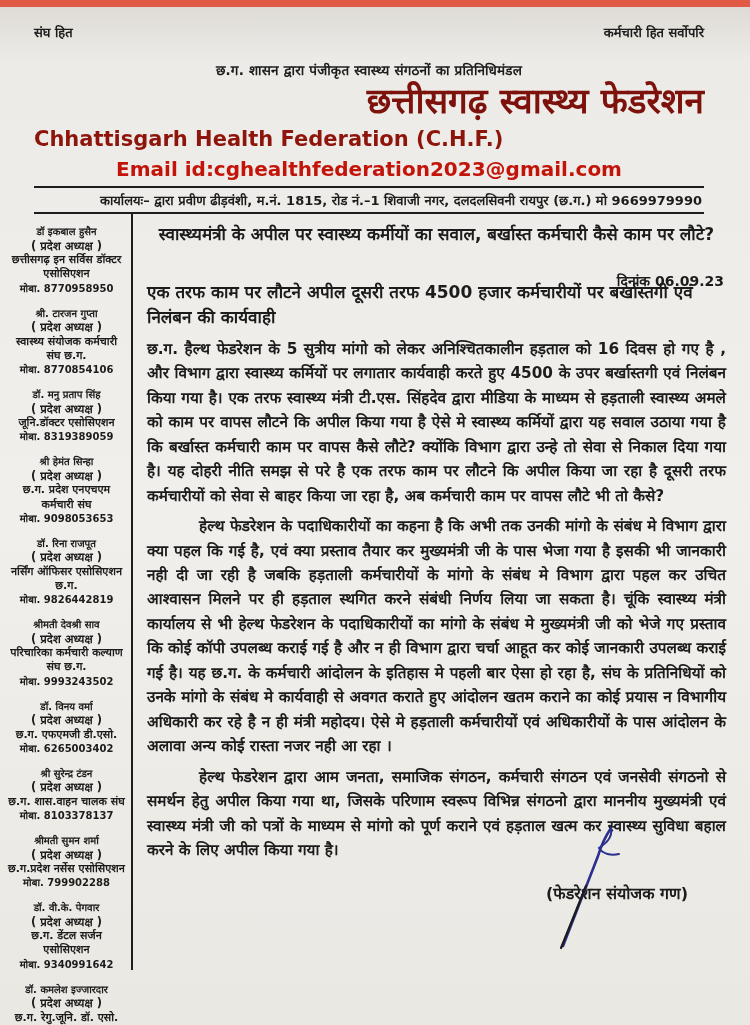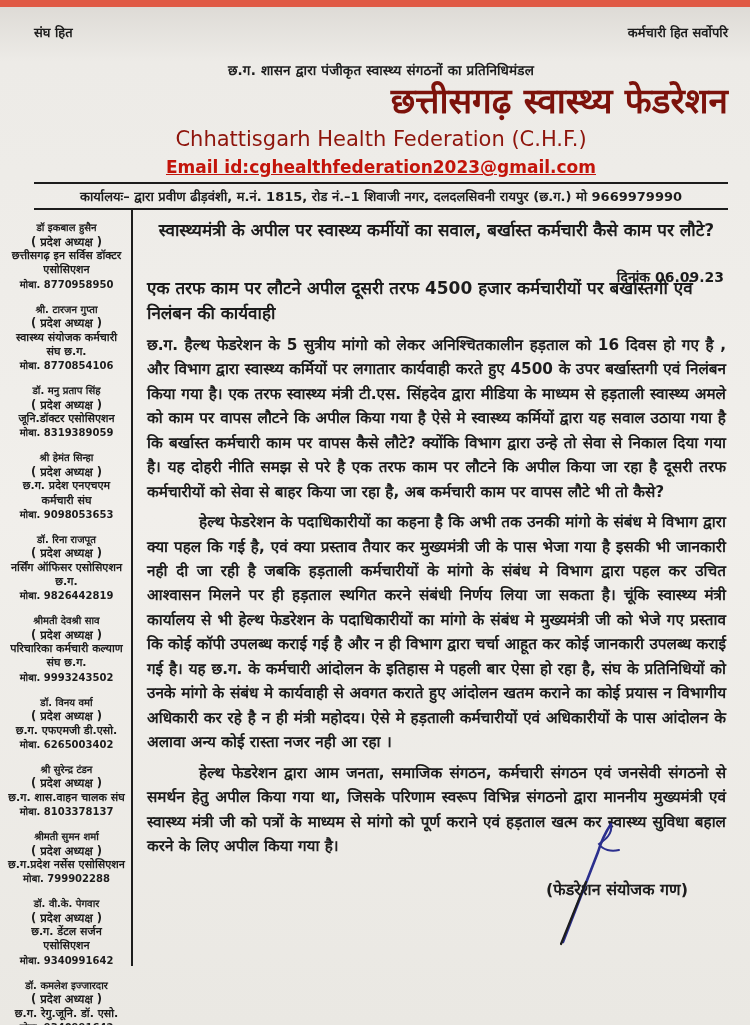--- a/index.html
+++ b/index.html
@@ -3,29 +3,29 @@
 <meta charset="utf-8">
 <style>
   html,body{margin:0;padding:0;background:#b9b6b1;}
   *{box-sizing:border-box;}
   .page{
     position:relative;width:750px;height:1025px;margin:0 auto;
     background:linear-gradient(180deg,#dcd9d4 0%,#edebe7 6%,#f1efeb 50%,#eae8e3 100%);
     font-family:"DejaVu Sans",sans-serif;color:#1c1c1c;overflow:hidden;
   }
   .top-bar{height:7px;width:100%;background:#e05a45;}
-  .hdr{padding:16px 22px 0 34px;}
+  .hdr{padding:16px 46px 0 34px;}
   .hdr-row{display:flex;justify-content:space-between;font-weight:bold;font-size:13px;}
   .hdr-sub{text-align:center;font-weight:bold;font-size:13.5px;margin-top:20px;letter-spacing:.2px;}
   .hdr-title{text-align:right;font-size:35px;font-weight:bold;color:#7c120b;margin-top:2px;line-height:1.15;}
-  .hdr-eng{text-align:center;font-size:21px;font-weight:normal;color:#8e150c;margin-top:6px;}
-  .hdr-email{text-align:center;font-size:17px;font-weight:bold;color:#c3140a;text-decoration:underline;margin-top:6px;}
+  .hdr-eng{text-align:left;font-size:21px;font-weight:bold;color:#8e150c;margin-top:6px;}
+  .hdr-email{text-align:center;font-size:20px;font-weight:bold;color:#c3140a;margin-top:6px;}
   .office-line{
     margin-top:5px;border-top:2px solid #1d1d1d;border-bottom:2px solid #1d1d1d;
-    font-weight:bold;font-size:13px;text-align:center;padding:3px 2px;white-space:nowrap;
+    font-weight:bold;font-size:13px;text-align:right;padding:3px 2px;white-space:nowrap;
   }
   .content{position:relative;display:flex;padding:0 10px 0 0;}
   .v-divider{position:absolute;left:131px;top:0;width:2px;height:756px;background:#1d1d1d;}
   .sidebar{width:131px;flex:0 0 131px;padding:12px 6px 0 8px;text-align:center;}
   .member{margin-bottom:13px;}
   .member .m-name{font-weight:bold;font-size:10px;line-height:1.25;}
   .member .m-role{font-weight:bold;font-size:11.5px;line-height:1.25;}
   .member .m-org{font-size:11px;font-weight:700;line-height:1.3;}
   .member .m-mob{font-size:10px;font-weight:600;line-height:1.3;}
   .main{flex:1;padding:8px 14px 0 16px;}

